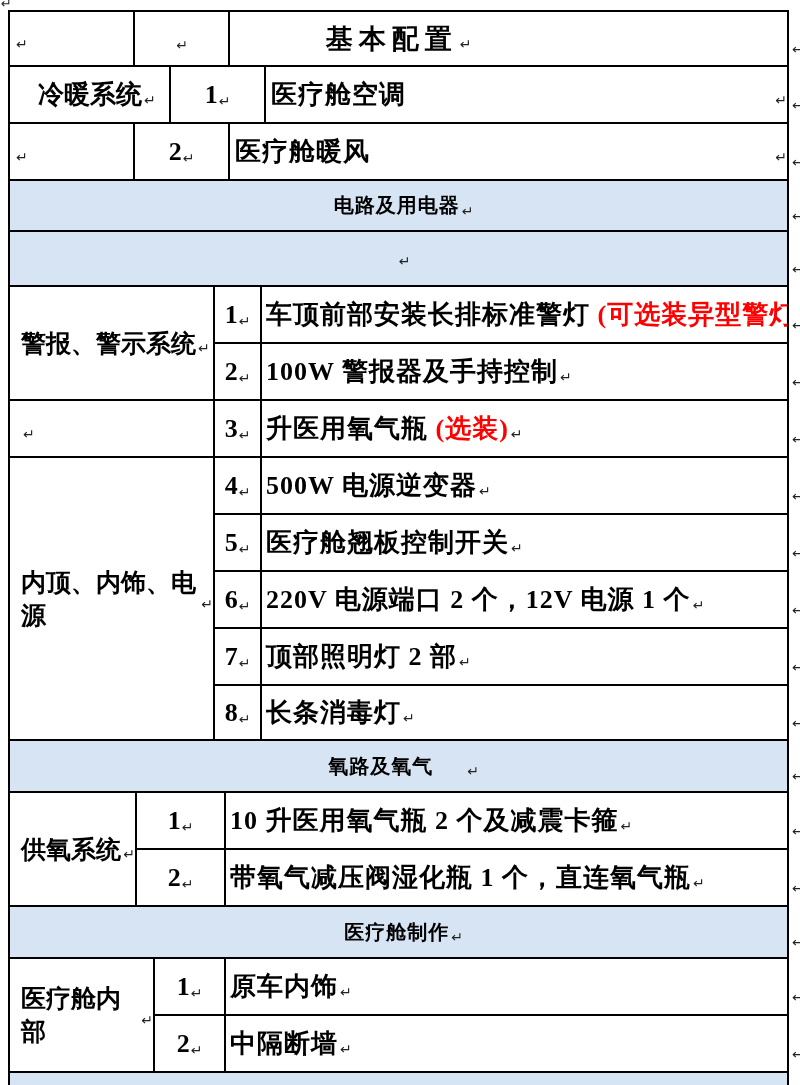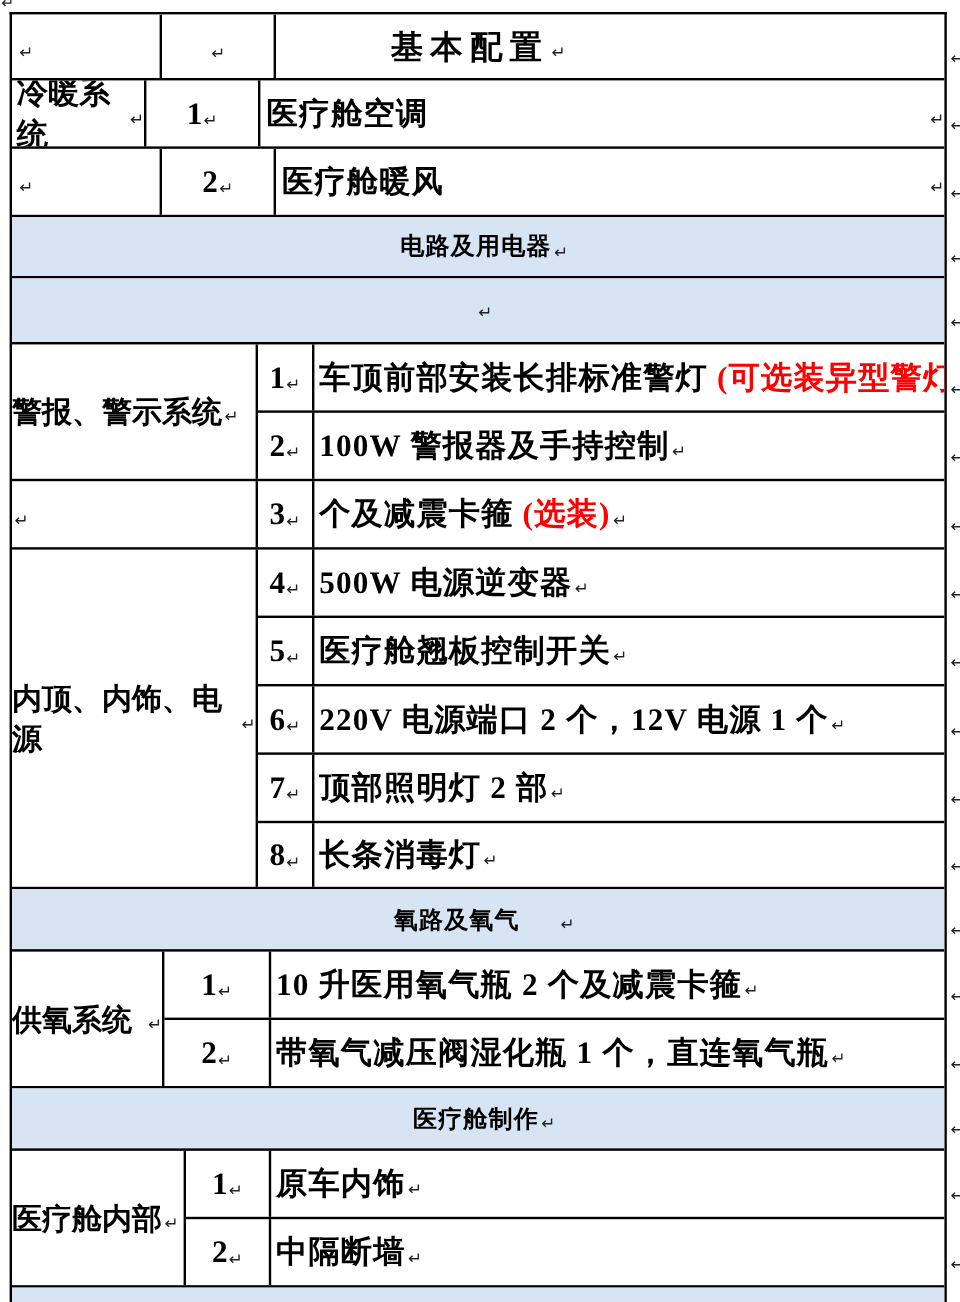--- a/index.html
+++ b/index.html
@@ -27,21 +27,21 @@
   .cell { display: flex; align-items: center; overflow: hidden; }
   .c1 { border-right: 2px solid #000; padding-left: 4px; font-size: 26px; }
   .c2 { border-right: 2px solid #000; justify-content: center; font-size: 26px; }
   .c3 { flex: 1; padding-left: 5px; font-size: 26px; letter-spacing: 1px; white-space: pre; justify-content: space-between; }
   .c3.title {
     justify-content: center; padding-right: 220px; padding-left: 0;
     font-size: 27px; letter-spacing: 6px;
   }
   .glabel {
     border-right: 2px solid #000; display: flex; align-items: center;
-    padding-left: 0; font-size: 25px; overflow: hidden; flex: none;
+    padding-left: 11px; font-size: 25px; overflow: hidden; flex: none;
   }
   .gright { flex: 1; display: flex; flex-direction: column; }
   .grow { display: flex; border-bottom: 2px solid #000; flex: none; }
   .grow.last { border-bottom: none; flex: 1; }
   .num {
     border-right: 2px solid #000; display: flex; align-items: center;
     justify-content: center; font-size: 26px; flex: none;
   }
   .txt {
     flex: 1; display: flex; align-items: center; padding-left: 4px;
@@ -74,21 +74,21 @@
       <div class="row" style="height: 55px;">
         <div class="cell c1" style="width: 125px;">
           <span class="pilcrow">↵</span>
         </div>
         <div class="cell c2" style="width: 95px;">
           <span class="pilcrow">↵</span>
         </div>
         <div class="cell c3 title"><span>基本配置</span><span class="pilcrow">↵</span></div>
       </div>
       <div class="row" style="height: 57px;">
-        <div class="cell c1" style="width: 112px;">
+        <div class="cell c1" style="width: 137px; margin-left: 24px;">
           <span>冷暖系统</span>
           <span class="pilcrow">↵</span>
         </div>
         <div class="cell c2" style="width: 95px;">
           <span>1</span>
           <span class="pilcrow">↵</span>
         </div>
         <div class="cell c3"><span>医疗舱空调</span><span class="pilcrow">↵</span></div>
       </div>
       <div class="row" style="height: 57px;">
@@ -133,21 +133,21 @@
       <div class="group" style="height: 57px;">
         <div class="glabel" style="width: 205px;">
           <span class="pilcrow">↵</span>
         </div>
         <div class="gright">
           <div class="grow last" style="height: 57px;">
             <div class="cell num" style="width: 47px;">
               <span>3</span>
               <span class="pilcrow">↵</span>
             </div>
-            <div class="txt"><span>个及减震卡箍 </span><span class="red">(选装)</span><span class="pilcrow">↵</span></div>
+            <div class="txt"><span>升医用氧气瓶 </span><span class="red">(选装)</span><span class="pilcrow">↵</span></div>
           </div>
         </div>
       </div>
       <div class="group" style="height: 283px;">
         <div class="glabel" style="width: 205px;">
           <span>内顶、内饰、电源</span>
           <span class="pilcrow">↵</span>
         </div>
         <div class="gright">
           <div class="grow" style="height: 57px;">

